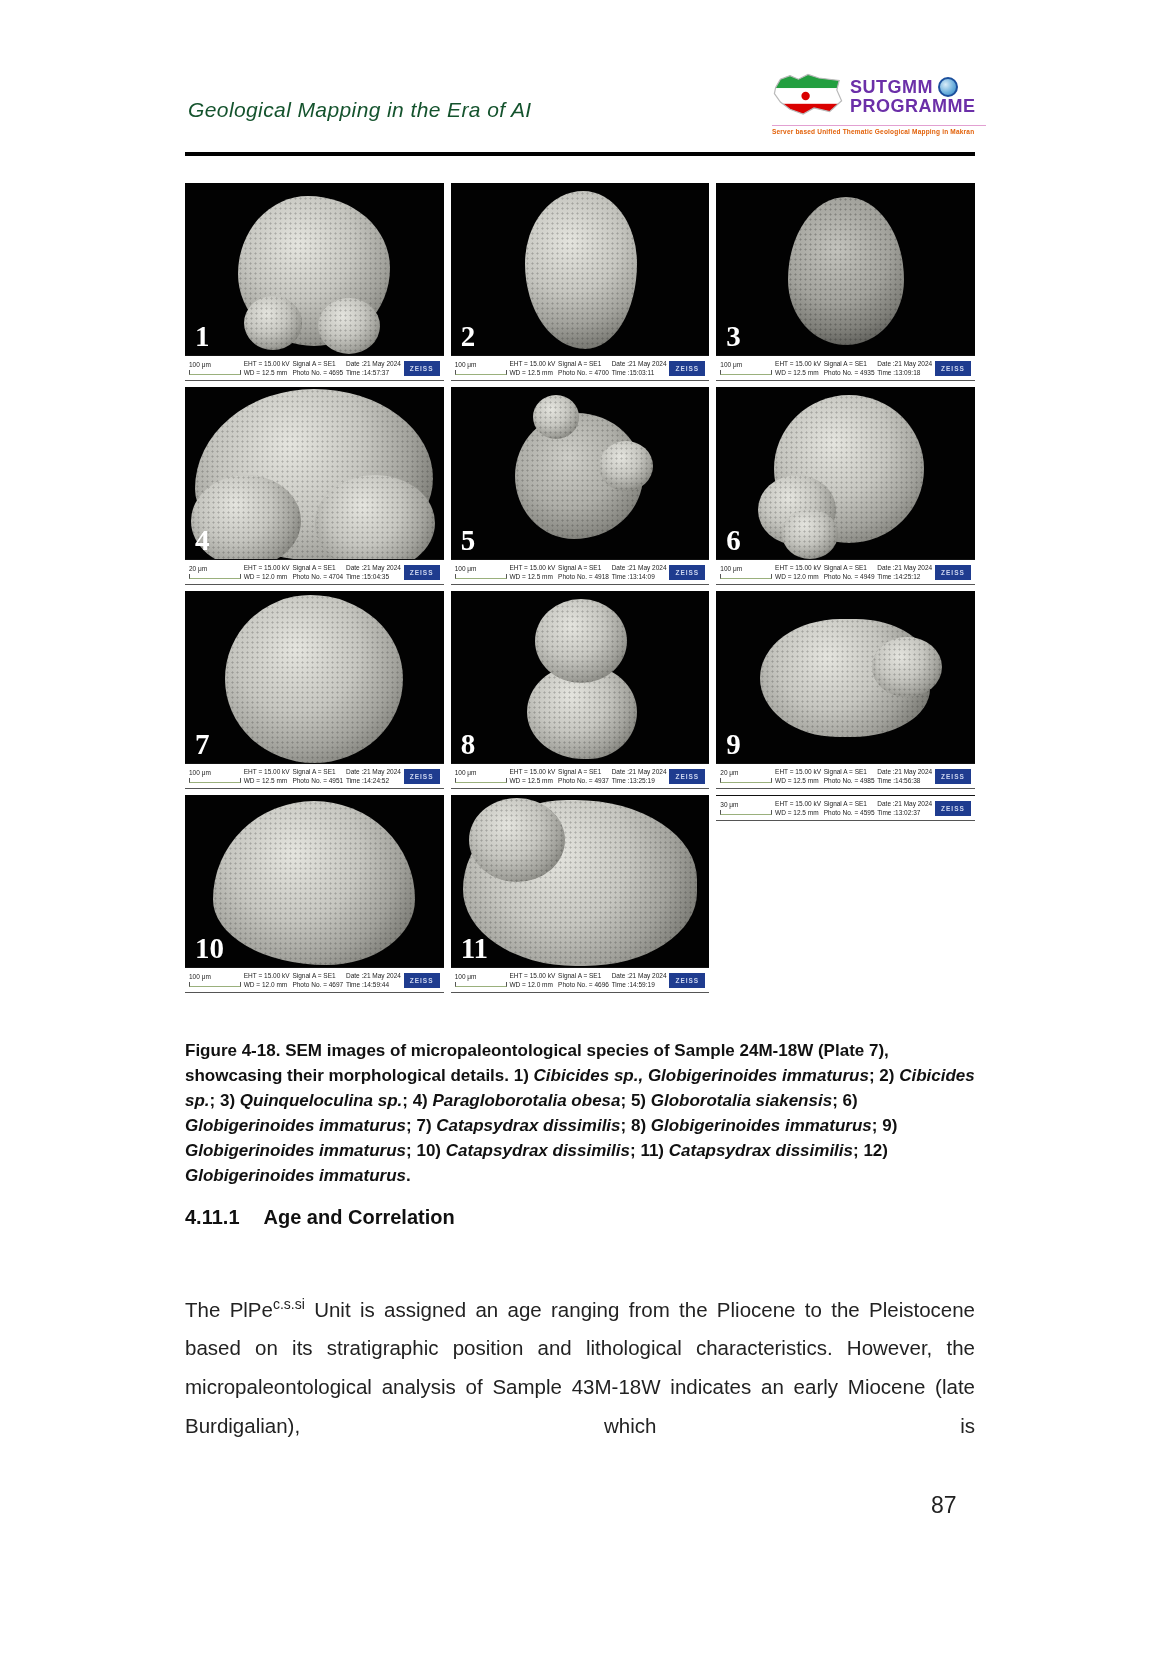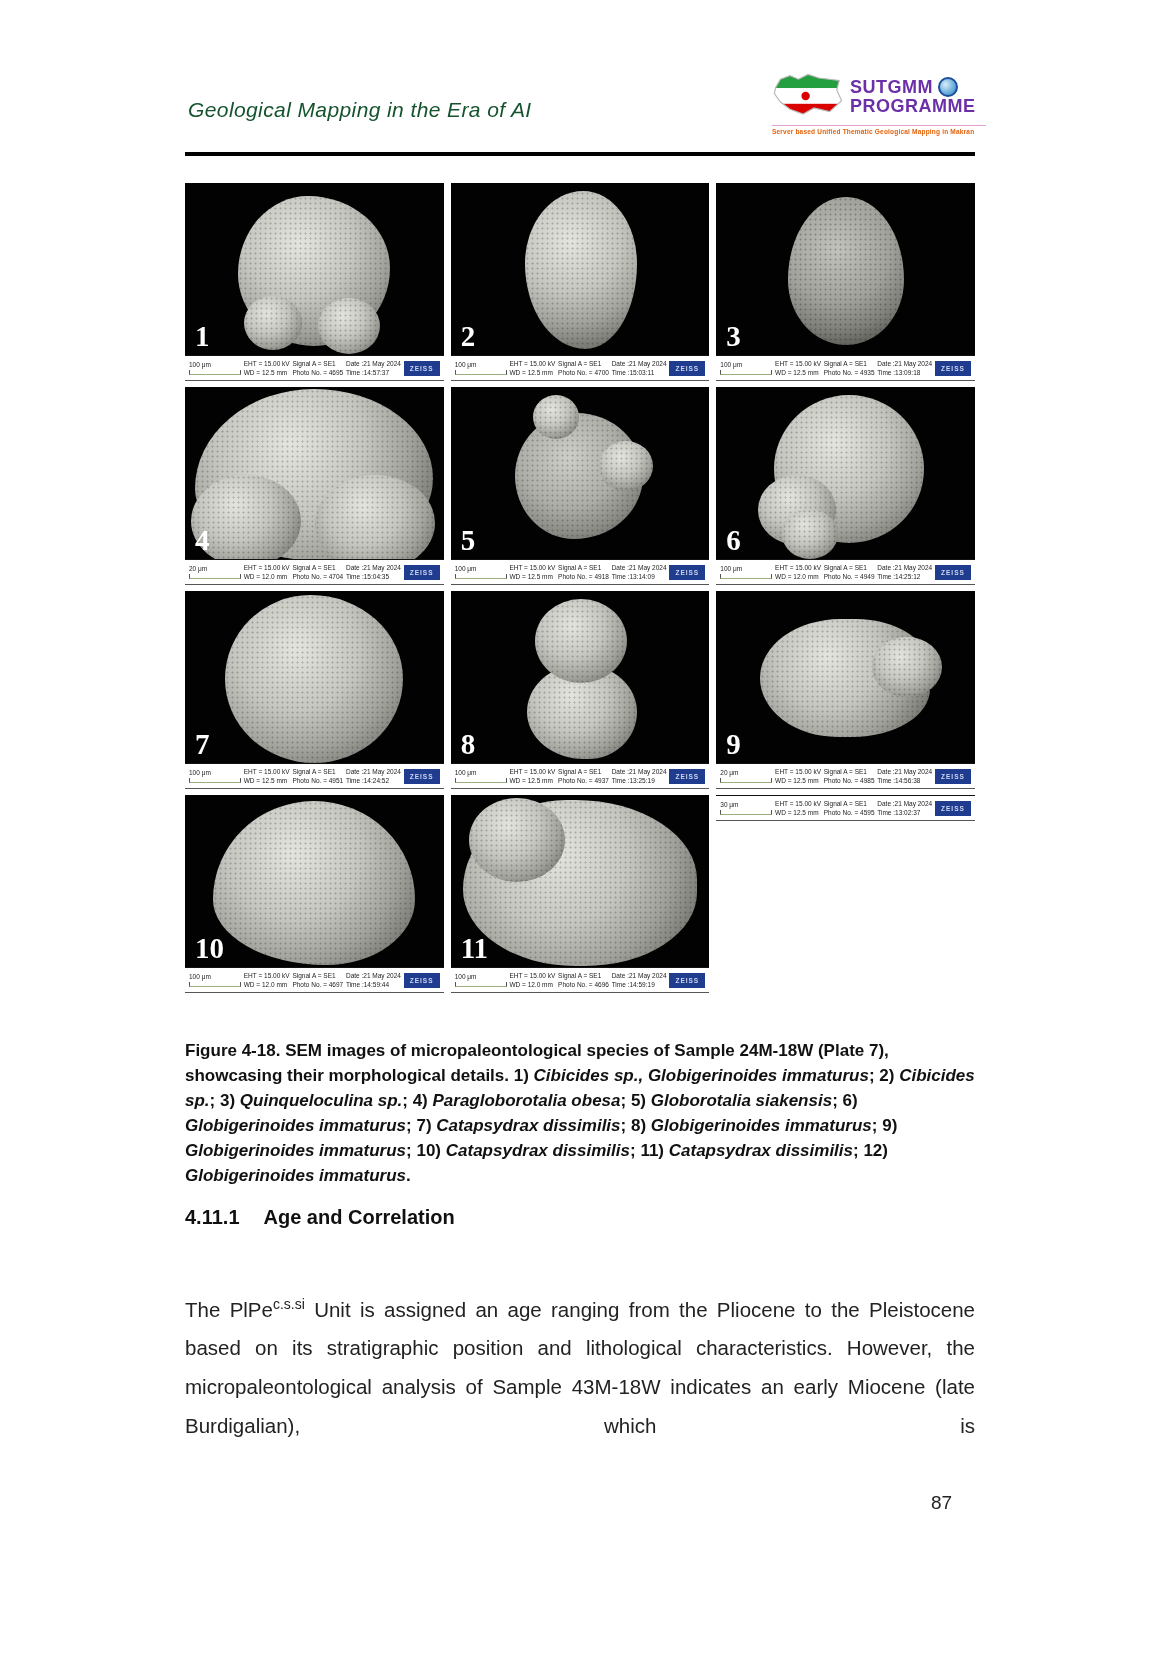--- a/index.html
+++ b/index.html
@@ -106,21 +106,21 @@
   .section-heading{
     position:absolute; left:185px; top:1206px; display:flex; gap:24px;
     font-size:20px; font-weight:bold; color:#101010;
   }
   .body-par{
     position:absolute; left:185px; top:1270px; width:790px;
     font-size:20.5px; line-height:1.9; color:#222;
     text-align:justify; text-align-last:justify;
   }
   .body-par sup{ font-size:14px; }
-  .page-num{ position:absolute; left:931px; top:1492px; font-size:19px; color:#222; }
+  .page-num{ position:absolute; left:931px; top:1492px; font-size:23px; color:#222; }
 </style>
 </head>
 <body>
 
 <div class="page">
 
   <div class="header-title">Geological Mapping in the Era of AI</div>
 
   <div class="logo">
     <div class="logo-row">

